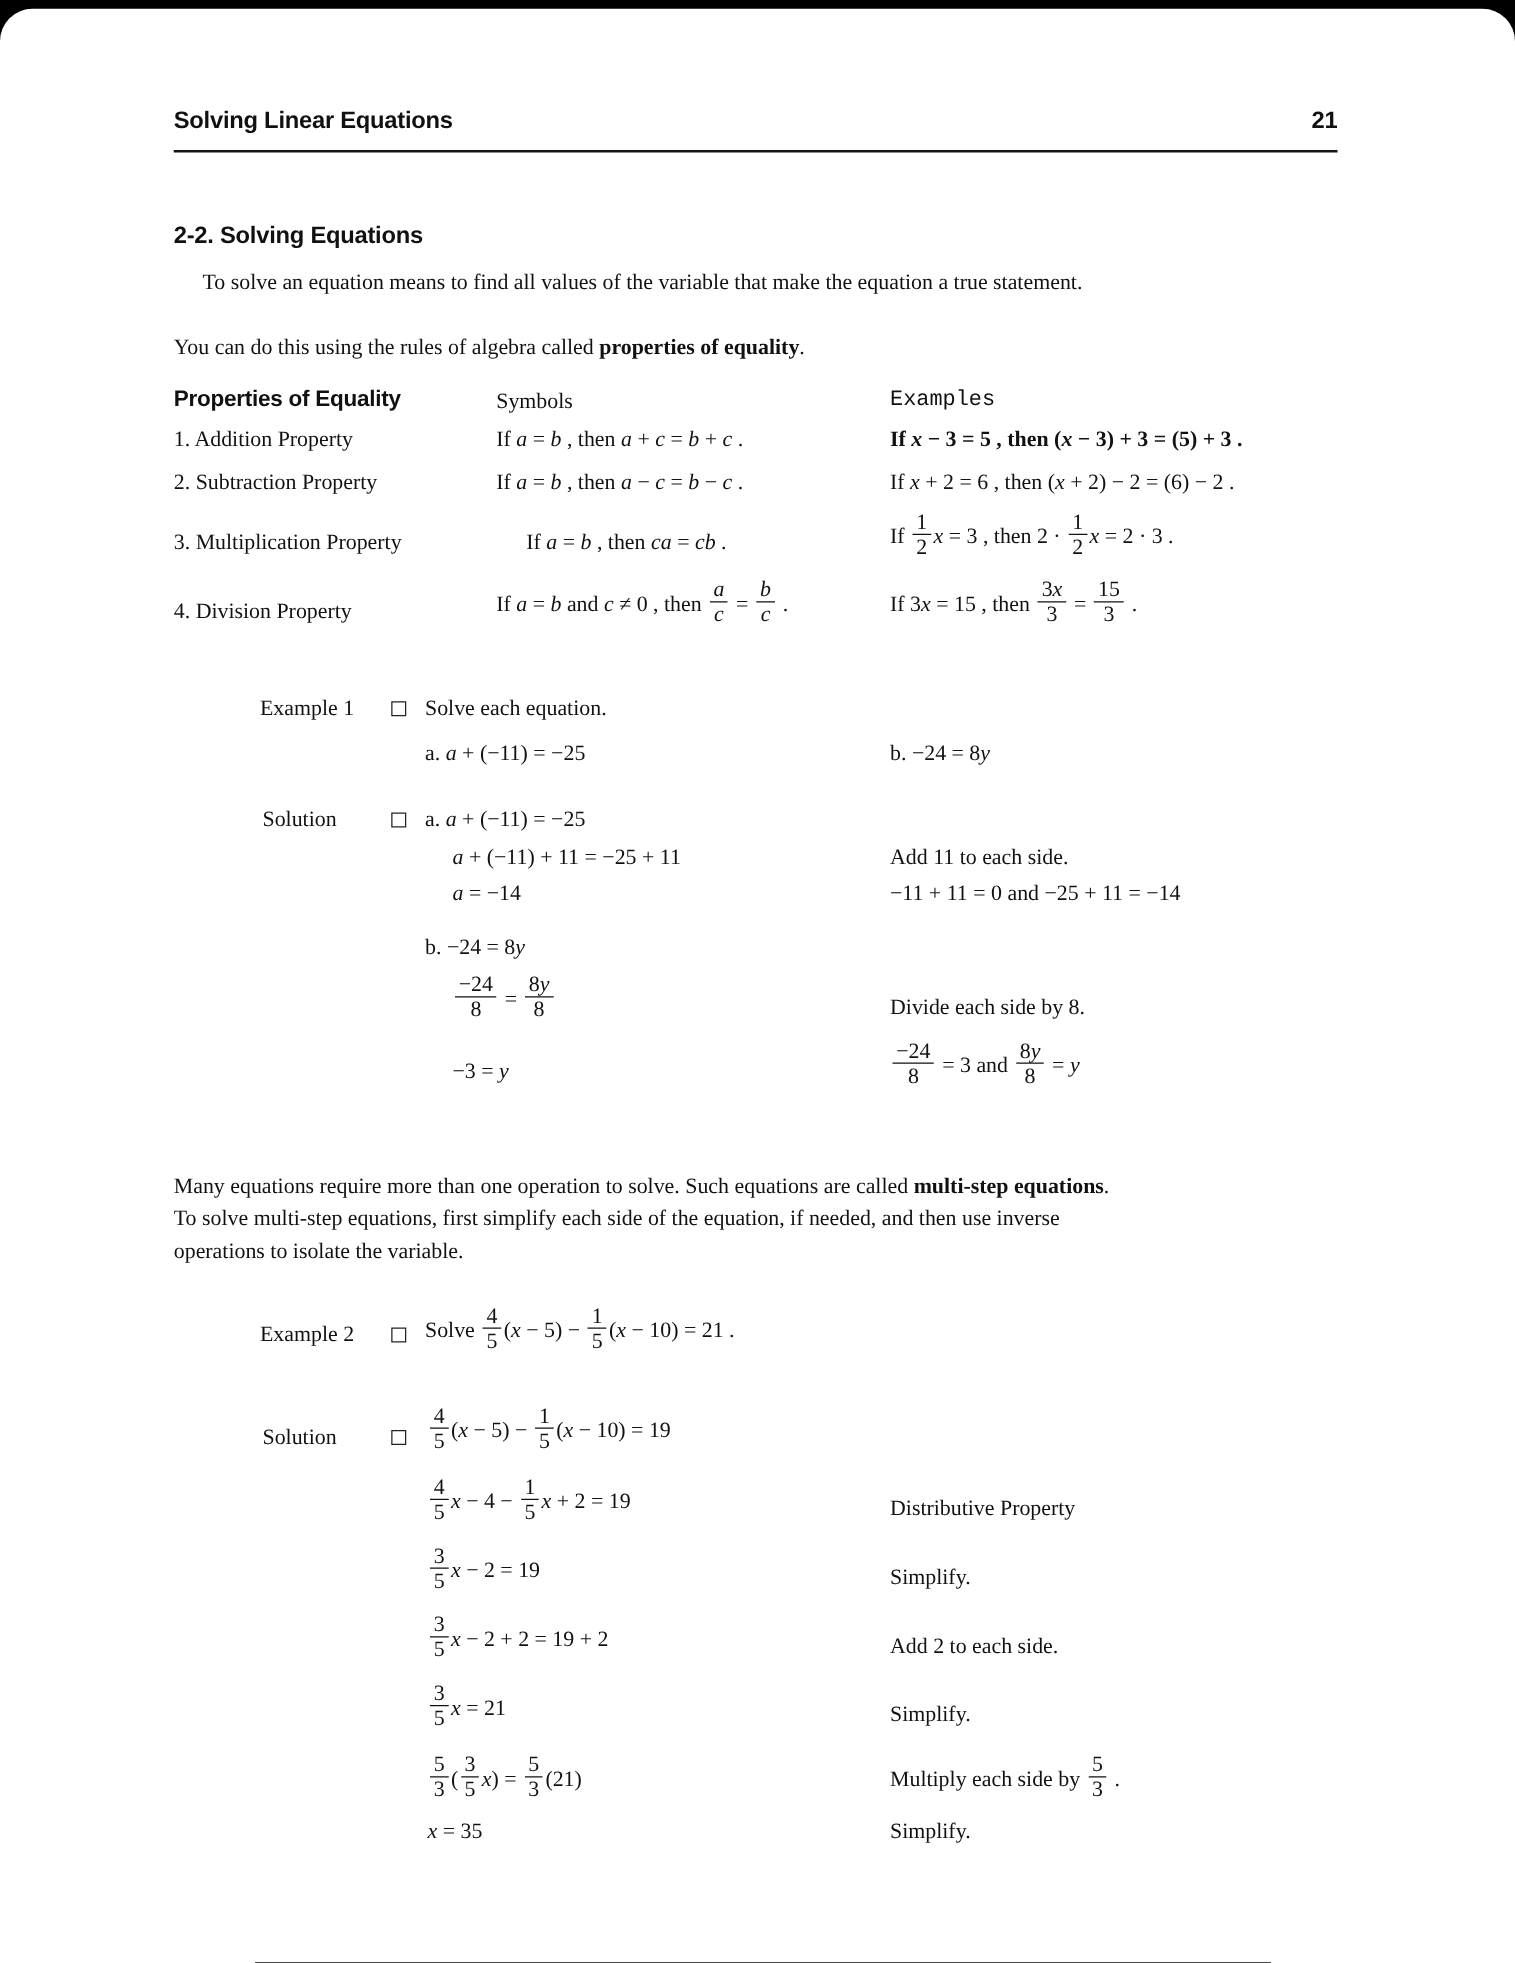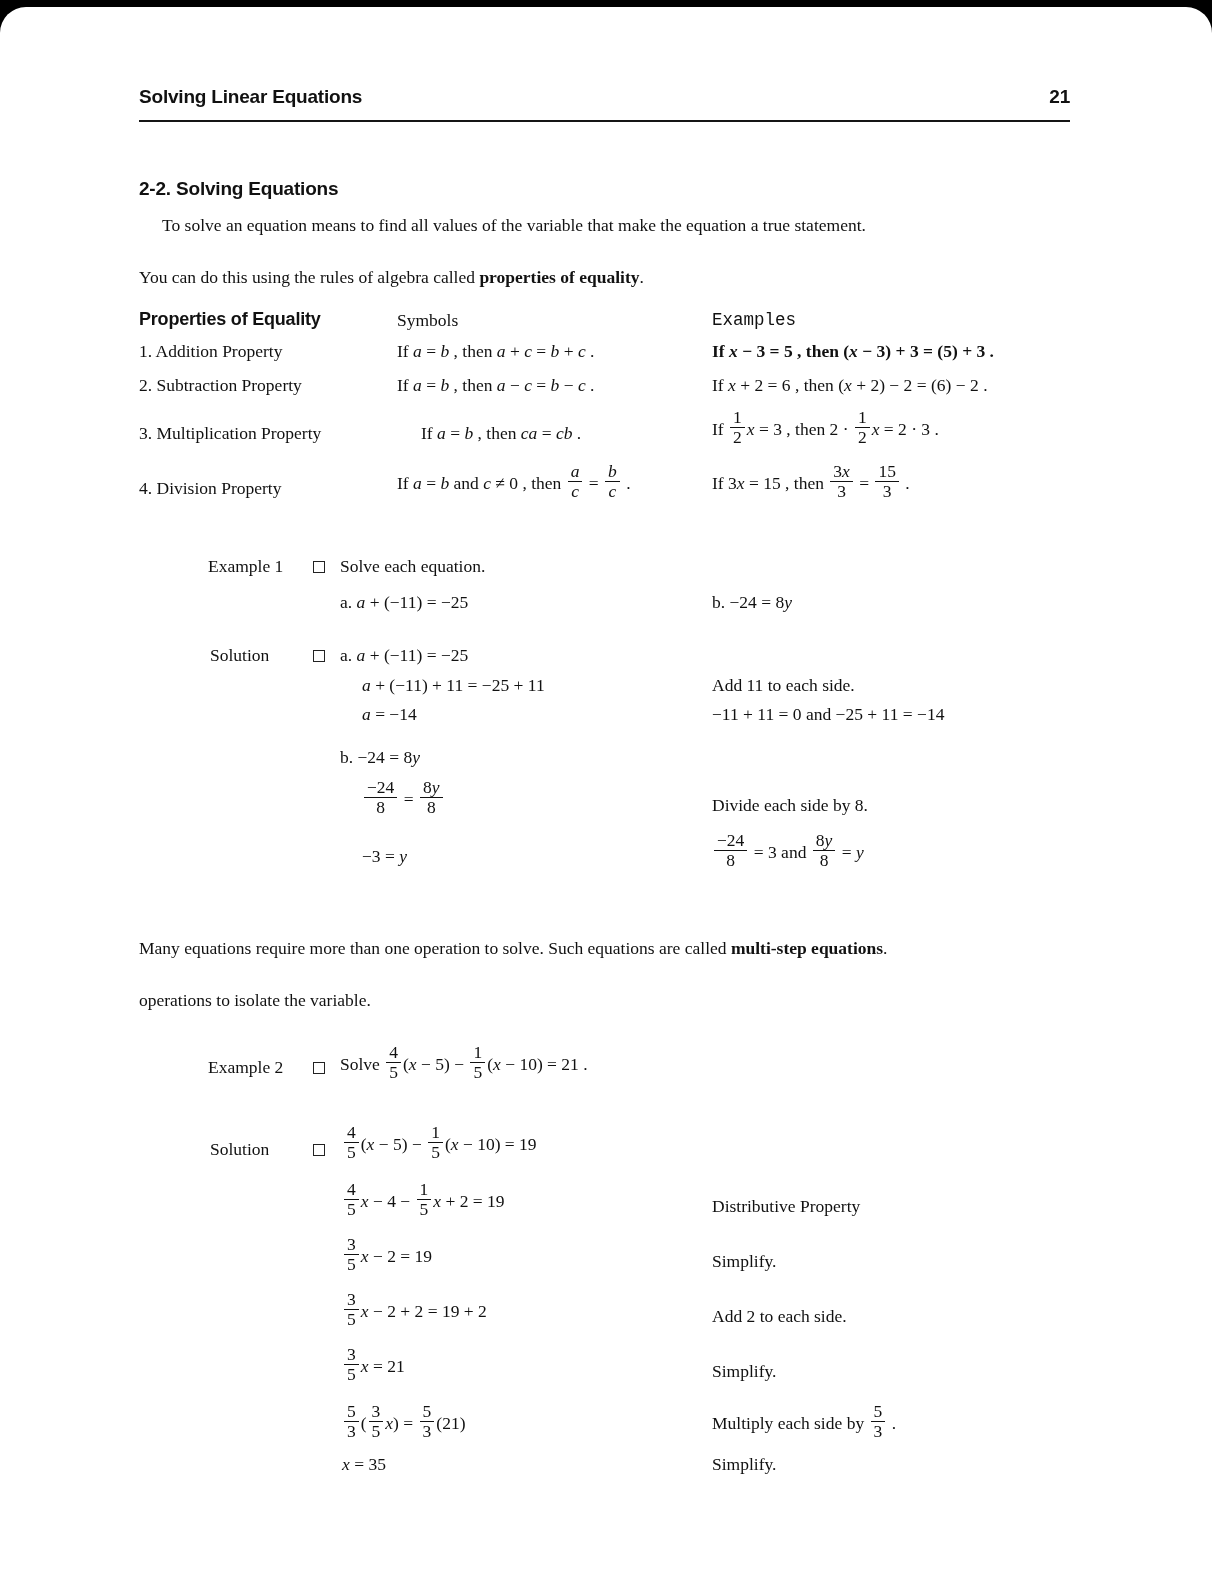--- a/index.html
+++ b/index.html
@@ -63,20 +63,21 @@
     <div class="t serif" style="left:712px;top:668px;">Add 11 to each side.</div>
     <div class="t math" style="left:362px;top:697px;"><span style="font-style: italic;">a</span><span> = −14</span></div>
     <div class="t math" style="left:712px;top:697px;"><span>−11 + 11 = 0 and −25 + 11 = −14</span></div>
     <div class="t math" style="left:340px;top:740px;"><span>b. −24 = 8</span><span style="font-style: italic;">y</span></div>
     <div class="t math" style="left:362px;top:774px;"><span class="frac"><span class="num"><span>−24</span></span><span class="den"><span>8</span></span></span><span> = </span><span class="frac"><span class="num"><span>8</span><span style="font-style: italic;">y</span></span><span class="den"><span>8</span></span></span></div>
     <div class="t serif" style="left:712px;top:788px;">Divide each side by 8.</div>
     <div class="t math" style="left:362px;top:839px;"><span>−3 = </span><span style="font-style: italic;">y</span></div>
     <div class="t math" style="left:712px;top:827px;"><span class="frac"><span class="num"><span>−24</span></span><span class="den"><span>8</span></span></span><span> = 3 and </span><span class="frac"><span class="num"><span>8</span><span style="font-style: italic;">y</span></span><span class="den"><span>8</span></span></span><span> = </span><span style="font-style: italic;">y</span></div>
 
     <div class="t serif" style="left:139px;top:931px;"><span>Many equations require more than one operation to solve. Such equations are called </span><span style="font-weight: bold;">multi-step equations</span><span>.</span></div>
+    <div class="t serif" style="left:139px;top:957px;"><span>To solve multi-step equations, first simplify each side of the equation, if needed, and then use inverse</span></div>
     <div class="t serif" style="left:139px;top:983px;"><span>operations to isolate the variable.</span></div>
 
     <div class="t serif" style="left:208px;top:1050px;">Example 2</div>
     <div class="sq" style="left:313px;top:1055px;"></div>
     <div class="t math" style="left:340px;top:1039px;"><span>Solve </span><span class="frac"><span class="num"><span>4</span></span><span class="den"><span>5</span></span></span><span>(</span><span style="font-style: italic;">x</span><span> − 5) − </span><span class="frac"><span class="num"><span>1</span></span><span class="den"><span>5</span></span></span><span>(</span><span style="font-style: italic;">x</span><span> − 10) = 21 .</span></div>
 
     <div class="t serif" style="left:210px;top:1132px;">Solution</div>
     <div class="sq" style="left:313px;top:1137px;"></div>
 
     <div class="t math" style="left:342px;top:1119px;"><span class="frac"><span class="num"><span>4</span></span><span class="den"><span>5</span></span></span><span>(</span><span style="font-style: italic;">x</span><span> − 5) − </span><span class="frac"><span class="num"><span>1</span></span><span class="den"><span>5</span></span></span><span>(</span><span style="font-style: italic;">x</span><span> − 10) = 19</span></div>

